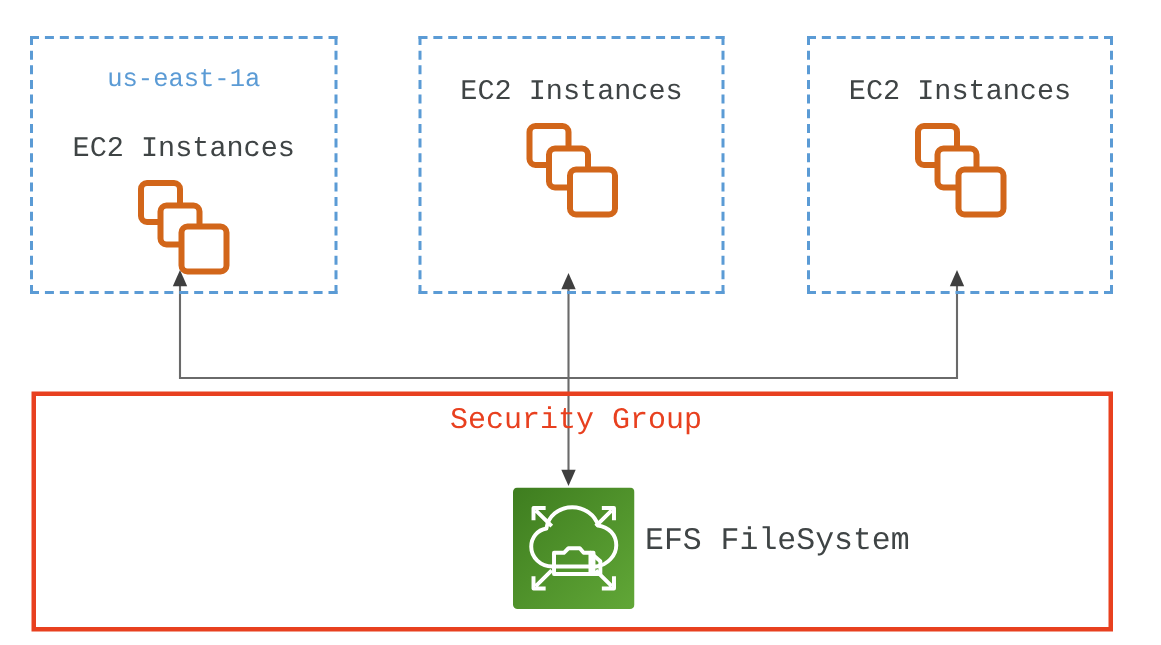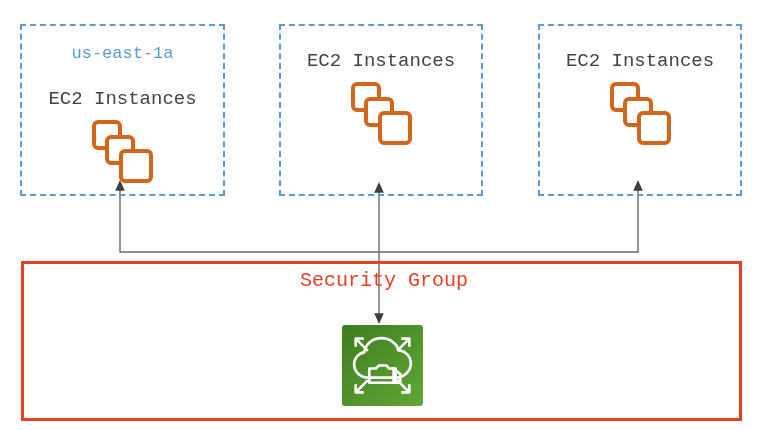--- a/index.html
+++ b/index.html
@@ -101,14 +101,15 @@
       <path class="efs-stroke" d="M25.5 54.5 L15 65 M13.5 58.5 V66.5 H21.5"></path>
       <path class="efs-stroke" d="M54.5 54.5 L65 65 M58.5 66.5 H66.5 V58.5"></path>
     </g>
 
     <path class="efs-stroke" d="M26 52 C18 52 12 46 12 39 C12 33 16 28 22 27 C23 19 30 13 39 13 C47 13 54 18 56 25 C63 26 68 31 68 38 C68 45 62 51 55 52 L26 52"></path>
 
     <path class="efs-stroke" fill="url(#efsGrad)" d="M51 43 L57.5 48.5 V57 H51 Z"></path>
 
     <path class="efs-stroke" fill="url(#efsGrad)" d="M27 57 L27 43 L33.5 43 L36.5 40 L44 40 L46.5 43 L53 43 L53 57 Z"></path>
   </svg>
+  <div class="efs-label">EFS FileSystem</div>
 
 </div>
 
 </body></html>

